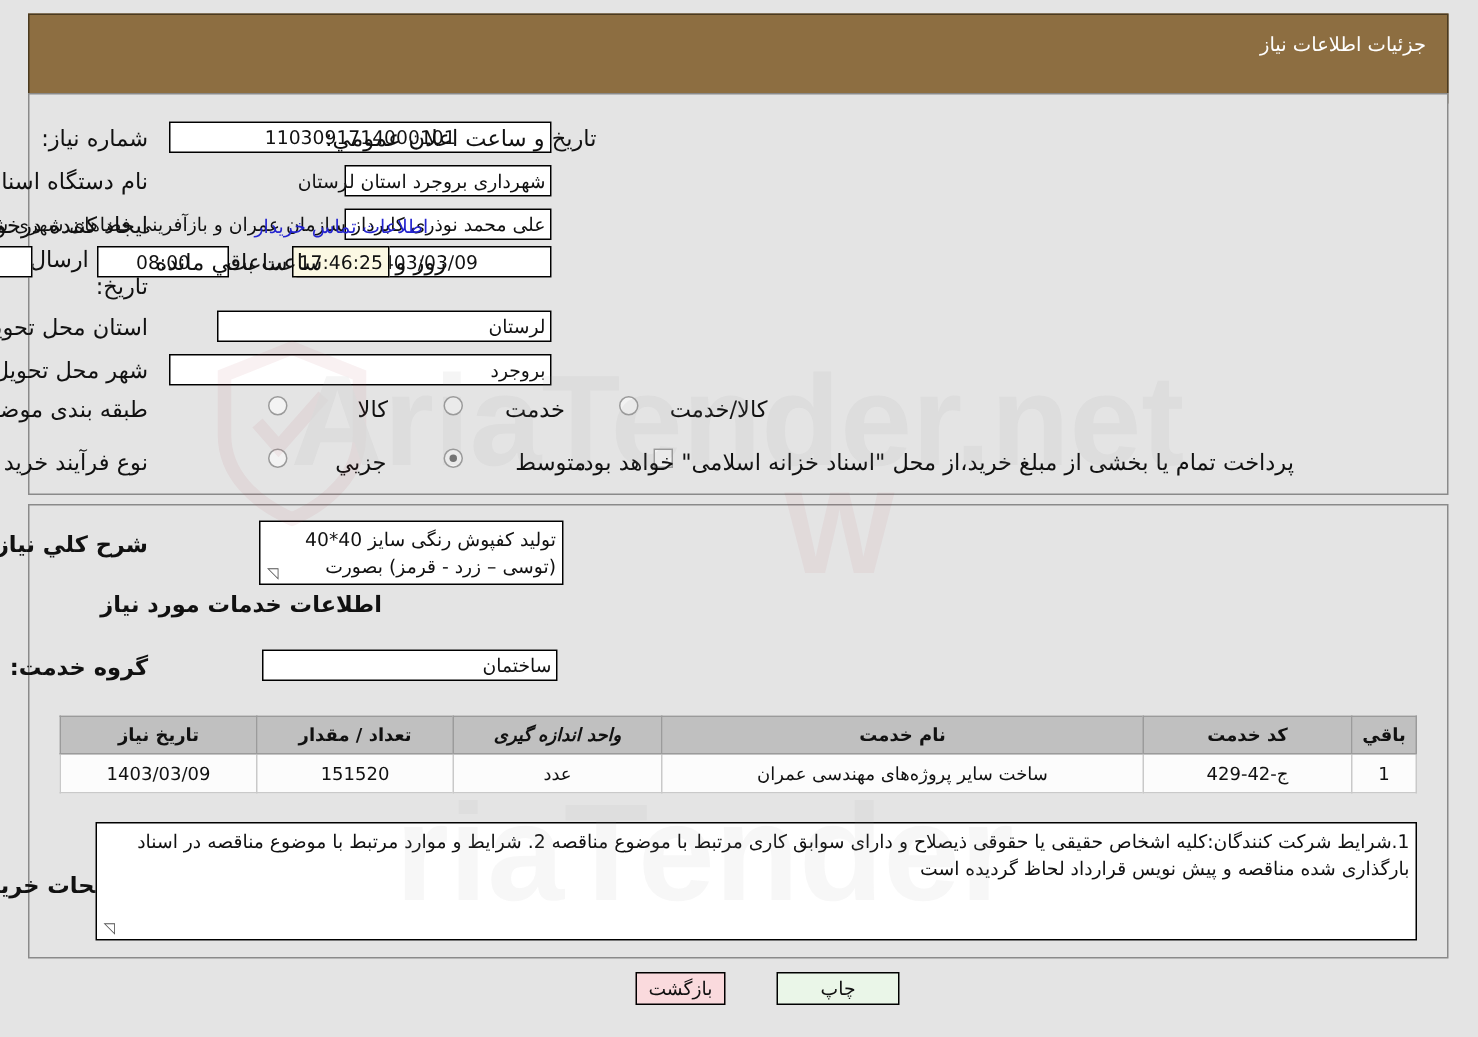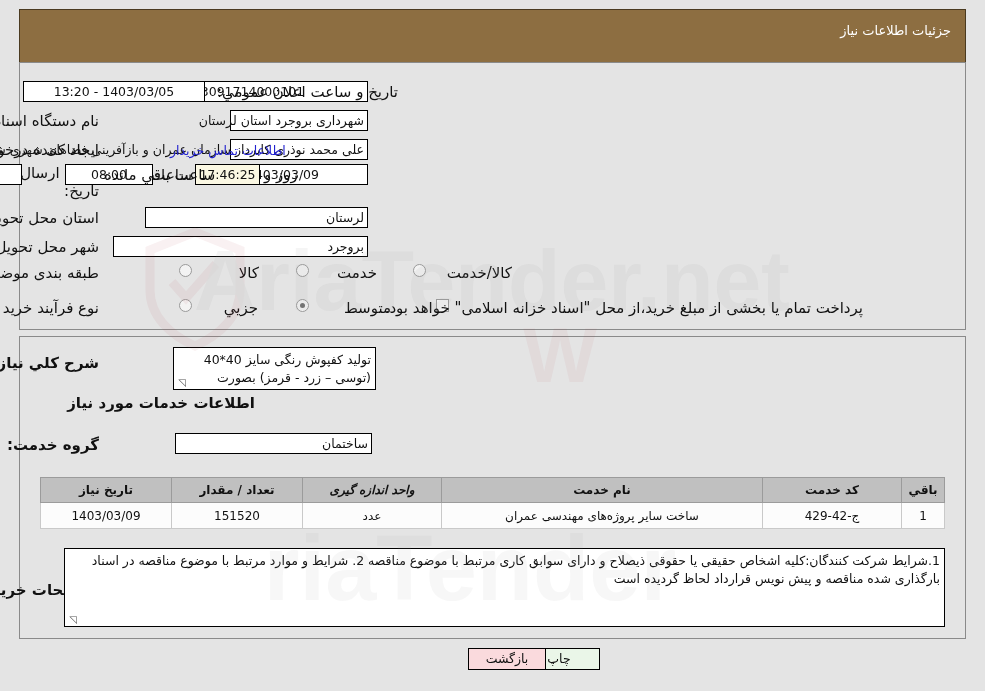--- a/index.html
+++ b/index.html
@@ -167,21 +167,21 @@
     height: 22px;
     border: 1px solid #000;
     box-sizing: border-box;
     font-size: 12.5px;
     line-height: 20px;
     text-align: center;
     cursor: pointer;
     color: #111;
   }
   #btn-print  { background: #eaf6e8; left: 518px; top: 648px; width: 82px; }
-  #btn-back   { background: #fadadd; left: 424px; top: 648px; width: 78px; margin-left: 44px; }
+  #btn-back   { background: #fadadd; left: 424px; top: 648px; width: 60px; }
 </style>
 </head>
 <body>
 
 <div id="page">
 
   <svg class="watermark" viewBox="0 0 985 691">
     <g fill="#b03a48" opacity="0.55">
       <path d="M150 250 l45 -18 45 18 v40 c0 26 -20 45 -45 56 c-25 -11 -45 -30 -45 -56 z" fill="none" stroke="#b03a48" stroke-width="9"></path>
       <path d="M172 282 l14 16 30 -34" fill="none" stroke="#b03a48" stroke-width="9"></path>
@@ -200,21 +200,20 @@
   <div class="header-bar">
     <div class="header-title">جزئیات اطلاعات نیاز</div>
   </div>
 
   <div class="panel" id="panel-top"></div>
 
   <div class="lbl" style="right:886px; top:85px;">شماره نیاز:</div>
   <div class="fld center" style="right:617px; top:81px; width:255px;">1103091714000101</div>
 
   <div class="lbl" style="right:587px; top:85px;">تاریخ و ساعت اعلان عمومي:</div>
-  <div class="fld center" style="right:780px; top:81px; width:182px; left:104px;">1403/03/05 - 13:20</div>
 
   <div class="lbl" style="right:886px; top:114px;">نام دستگاه اسناد:</div>
   <div class="fld right" style="right:617px; top:110px; left:230px; width:auto;">شهرداری بروجرد استان لرستان</div>
 
   <div class="lbl" style="right:886px; top:143px;">ایجاد کننده درخواست:</div>
   <div class="fld right" style="right:617px; top:139px; left:230px; width:auto;">علی محمد نوذری کابرداز سازمان عمران و بازآفرینی فضاهای شهری شهرداری بر</div>
   <div class="link" style="left:170px; top:143px;">اطلاعات تماس خریدار</div>
 
   <div class="lbl" style="right:886px; top:166px;">مهلت ارسال پاسخ: تا</div>
   <div class="lbl" style="right:886px; top:184px;">تاریخ:</div>

